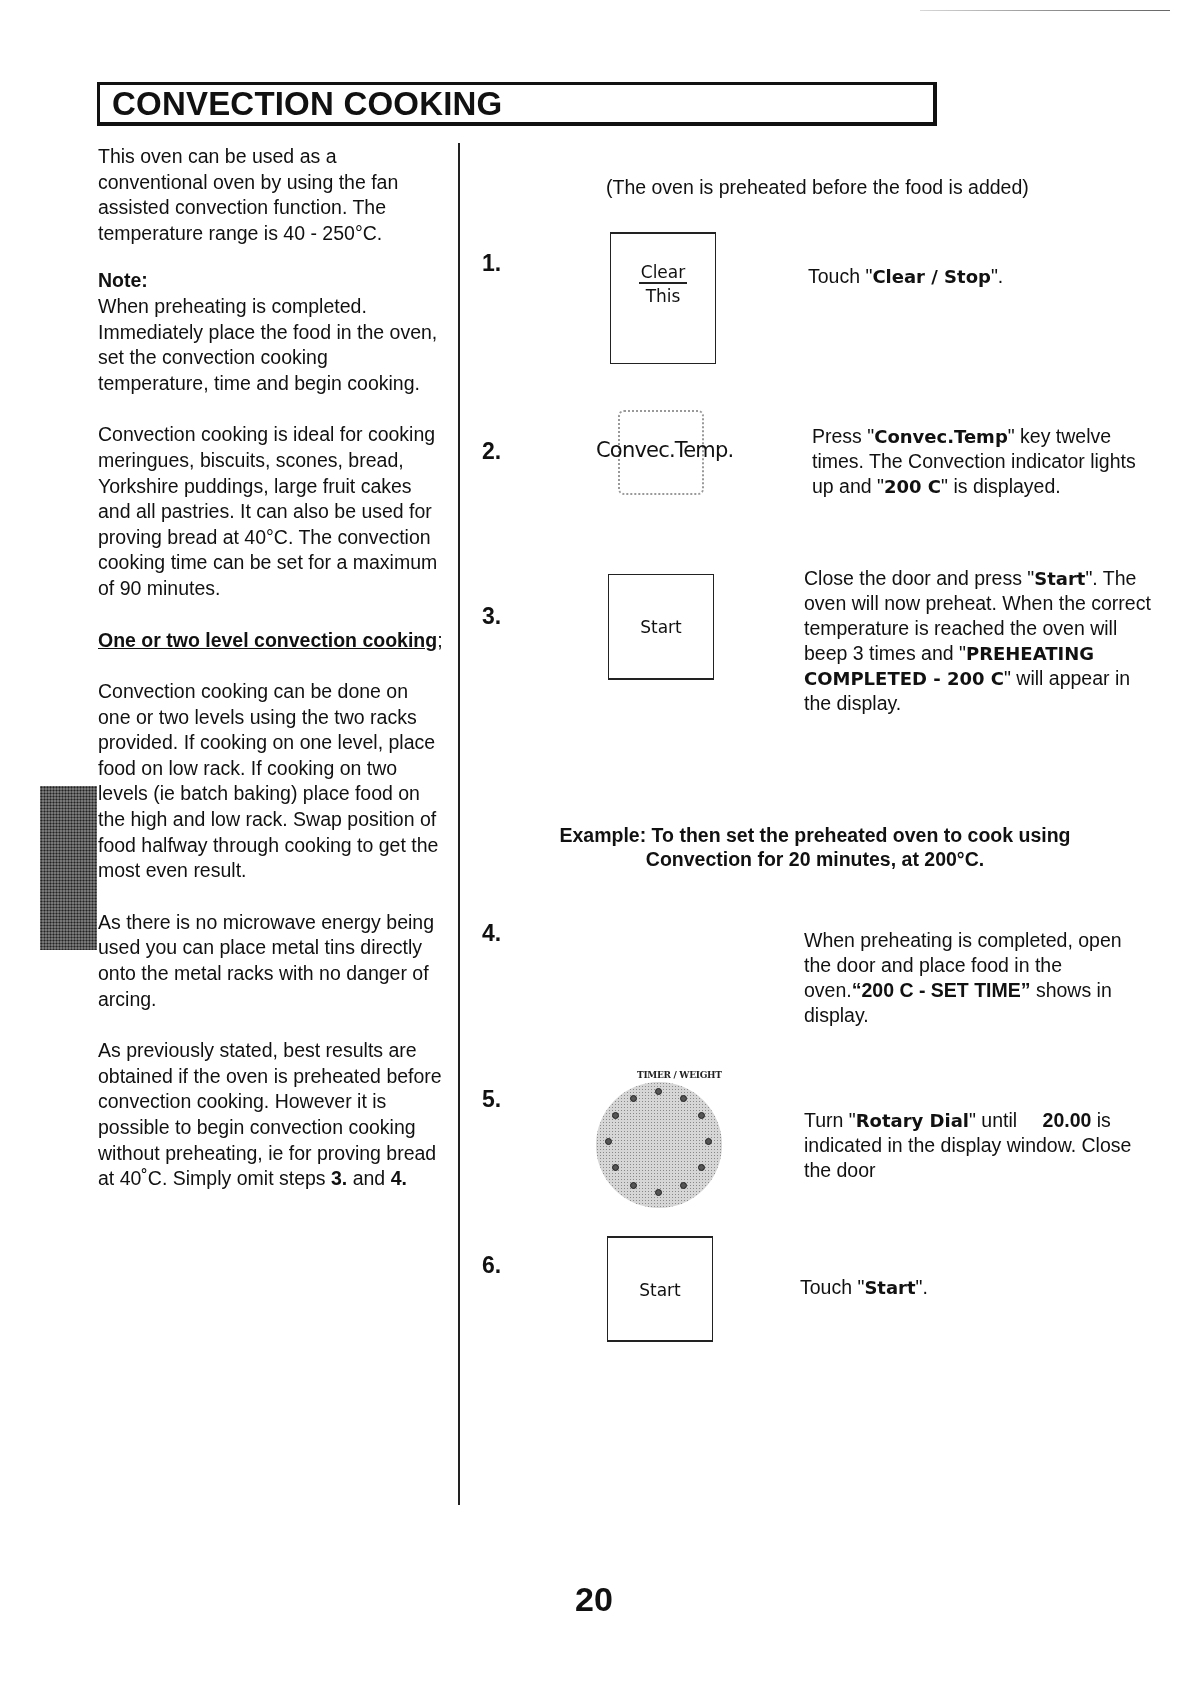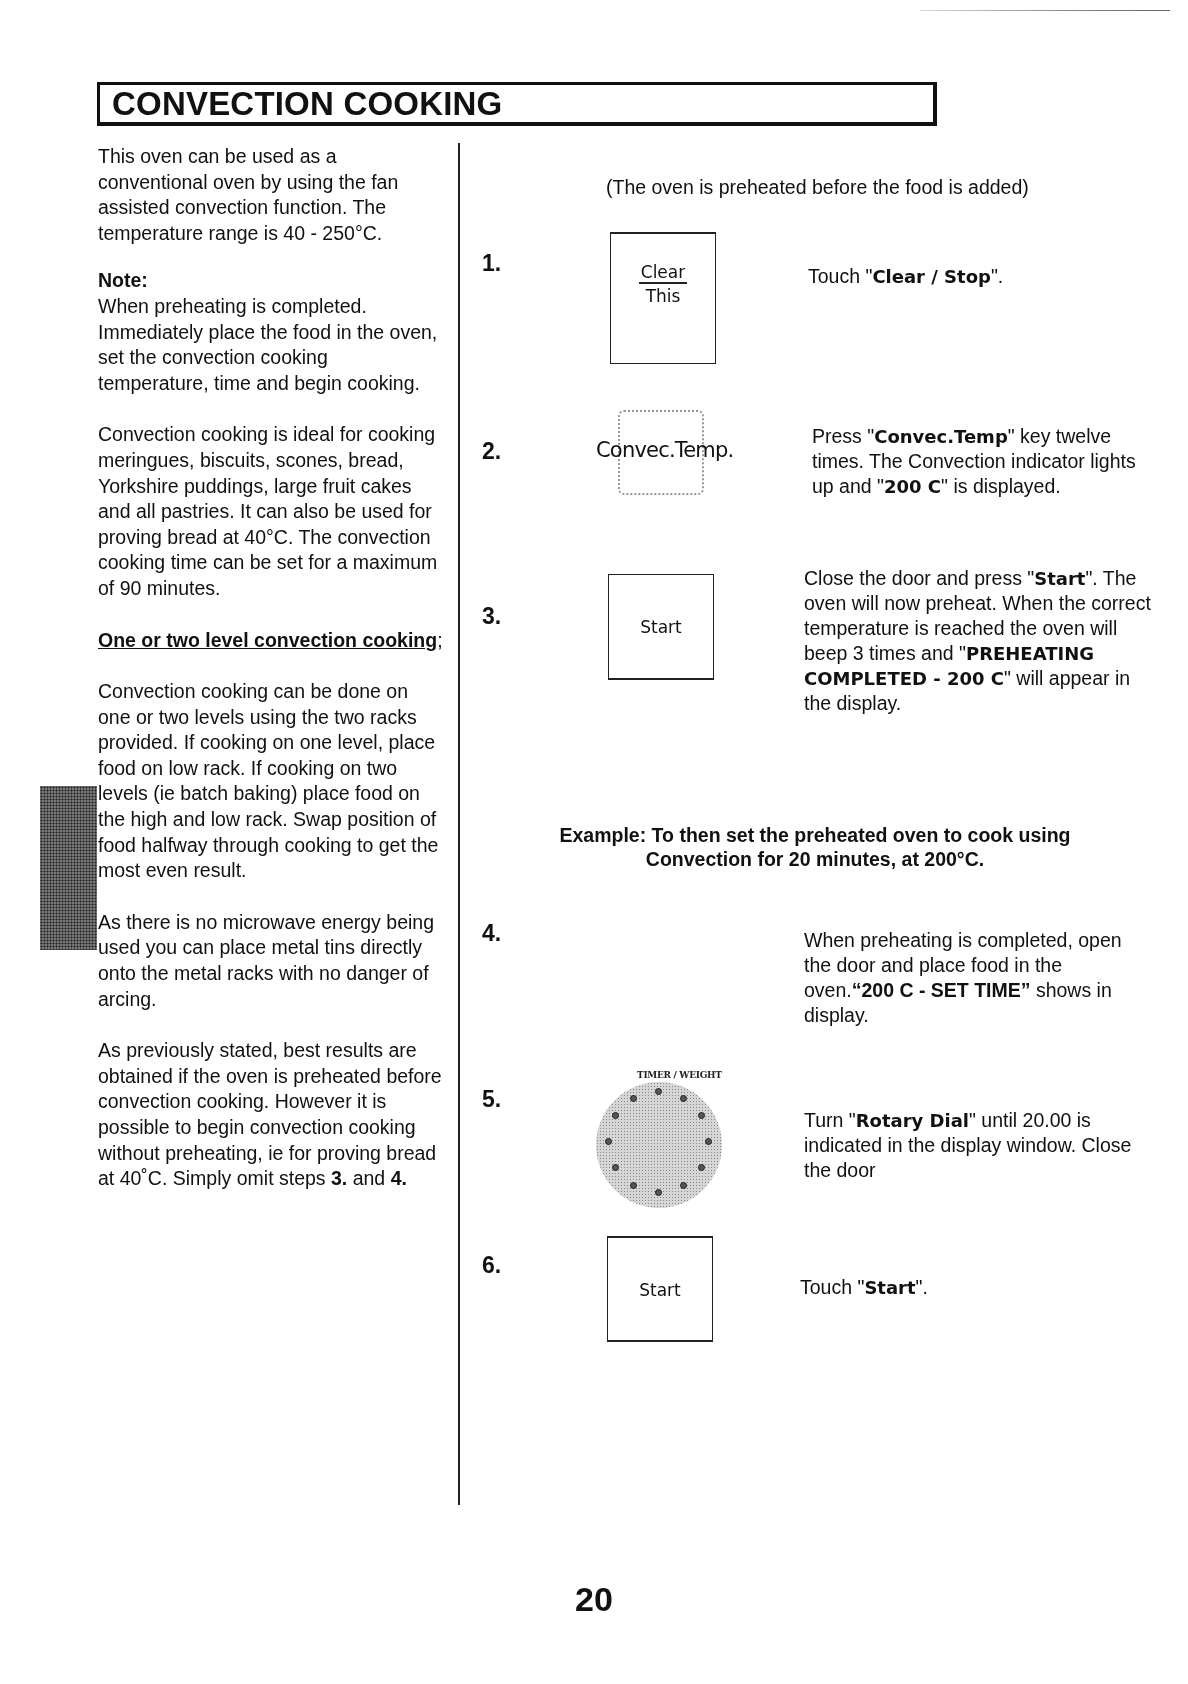--- a/index.html
+++ b/index.html
@@ -139,21 +139,21 @@
 
   <div class="ex2">
     <div>Example: To then set the preheated oven to cook using</div>
     <div>Convection for 20 minutes, at 200°C.</div>
   </div>
 
   <div class="step-num" style="left:12px; top:920px;">4.</div>
   <div class="desc" style="left:334px; top:928px; width:330px;"><span>When preheating is completed, open the door and place food in the oven.</span><span style="font-weight:bold;">“200 C - SET TIME”</span><span> shows in display.</span></div>
 
   <div class="step-num" style="left:12px; top:1086px;">5.</div>
-  <div class="desc" style="left:334px; top:1108px; width:330px;"><span>Turn "</span><span class="k">Rotary Dial</span><span>" until </span><span style="font-weight:normal;">20.00</span><span> is indicated in the display window. Close the door</span></div>
+  <div class="desc" style="left:334px; top:1108px; width:330px;"><span>Turn "</span><span class="k">Rotary Dial</span><span>" until </span><span style="font-weight:bold;margin-left:20px;">20.00</span><span> is indicated in the display window. Close the door</span></div>
 
   <div class="step-num" style="left:12px; top:1252px;">6.</div>
   <div class="key" style="left:137px; top:1236px; width:106px; height:106px; border-top-width:2px; border-bottom-width:2px;">
     <span class="key-label" style="top:42px;">Start</span>
   </div>
   <div class="desc" style="left:330px; top:1275px; width:340px;"><span>Touch "</span><span class="k">Start</span><span>".</span></div>
 </div>
 
 <div class="dial-label">TIMER / WEIGHT</div>
 <div class="dial">

